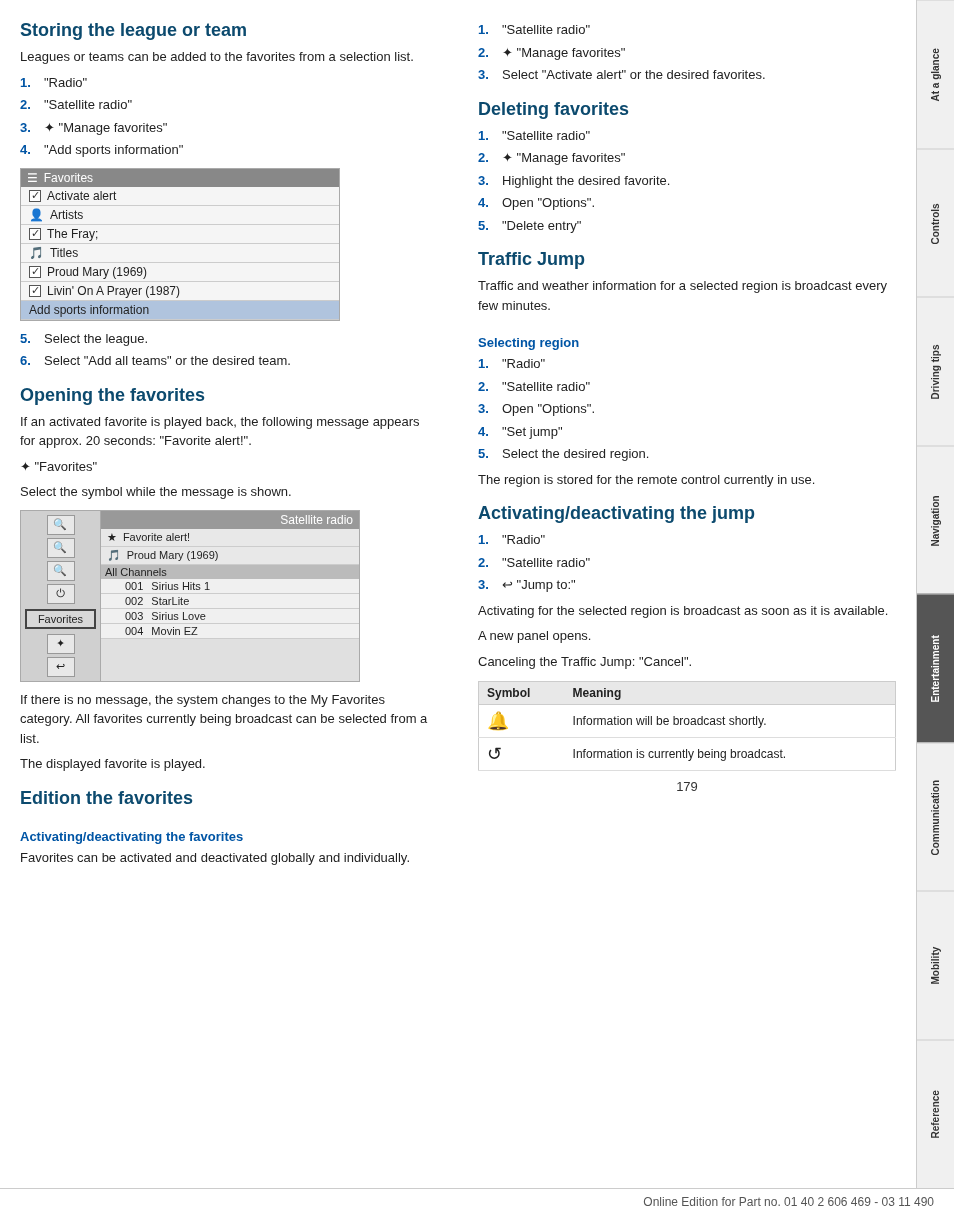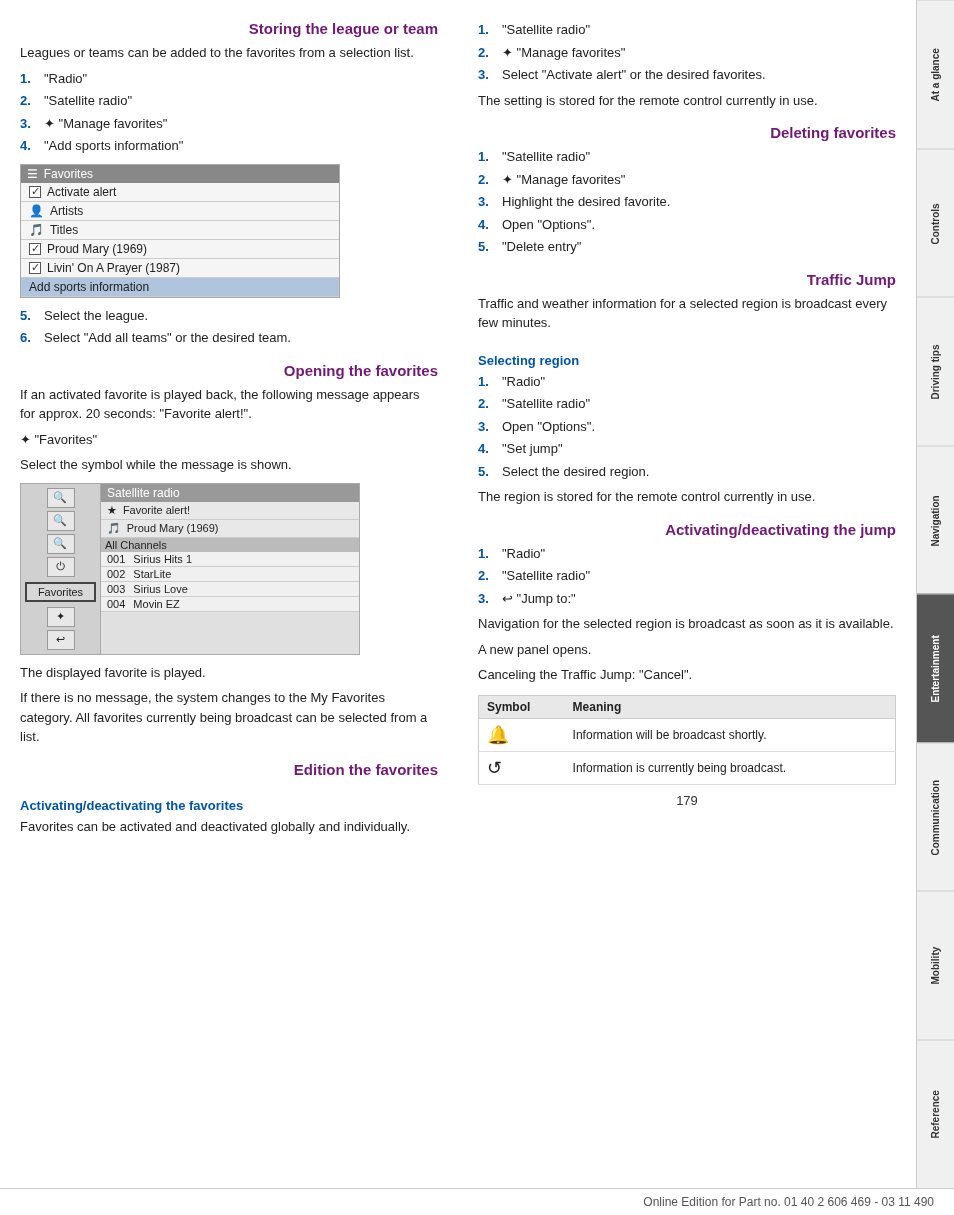--- a/index.html
+++ b/index.html
@@ -56,26 +56,25 @@
       text-align: center;
       line-height: 1.2;
     }
 
     .sidebar-tab.active {
       background: #555;
       color: #fff;
     }
 
     h2.section-title {
-      color: #701a75;
-      font-size: 15px;
+      color: #0c4a6e;
+      font-size: 18px;
       font-weight: bold;
       margin-bottom: 6px;
       margin-top: 14px;
-      text-align: right;
     }
 
     h2.section-title:first-child {
       margin-top: 0;
     }
 
     h3.sub-title {
       color: #0055a5;
       font-size: 13px;
       font-weight: bold;
@@ -196,34 +195,34 @@
 
     .ui-right-panel {
       flex: 1;
     }
 
     .ui-right-title {
       background: #999;
       color: #fff;
       padding: 2px 6px;
       font-size: 12px;
-      text-align: left;
+      text-align: right;
     }
 
     .ui-channel-section {
       background: #bbb;
       padding: 1px 4px;
       font-size: 11px;
       text-align: left;
     }
 
     .ui-channel-row {
       display: flex;
       align-items: center;
-      padding: 1px 6px;
+      padding: 1px 24px;
       font-size: 11px;
       gap: 8px;
       border-bottom: 1px solid #ccc;
       background: #f0f0f0;
     }
 
     .ui-alert-row {
       display: flex;
       align-items: center;
       padding: 2px 6px;
@@ -339,20 +338,24 @@
           </div>
           <div class="ui-row">
             <span class="ui-checkbox checked"></span>
             <span>Activate alert</span>
           </div>
           <div class="ui-row">
             <span>👤</span>
             <span>Artists</span>
           </div>
           <div class="ui-row">
+            <span class="ui-checkbox checked"></span>
+            <span>The Fray;</span>
+          </div>
+          <div class="ui-row">
             <span>🎵</span>
             <span>Titles</span>
           </div>
           <div class="ui-row">
             <span class="ui-checkbox checked"></span>
             <span>Proud Mary (1969)</span>
           </div>
           <div class="ui-row">
             <span class="ui-checkbox checked"></span>
             <span>Livin' On A Prayer (1987)</span>
@@ -415,22 +418,22 @@
               <span>003</span>
               <span>Sirius Love</span>
             </div>
             <div class="ui-channel-row">
               <span>004</span>
               <span>Movin EZ</span>
             </div>
           </div>
         </div>
 
+        <p class="footnote-text">If there is no message, the system changes to the My Favorites category. All favorites currently being broadcast can be selected from a list.</p>
         <p class="footnote-text">The displayed favorite is played.</p>
-        <p class="footnote-text">If there is no message, the system changes to the My Favorites category. All favorites currently being broadcast can be selected from a list.</p>
 
         <h2 class="section-title">Edition the favorites</h2>
         <h3 class="sub-title">Activating/deactivating the favorites</h3>
         <p class="body-text">Favorites can be activated and deactivated globally and individually.</p>
 
       </div>
 
       <div class="right-col">
 
         <ol class="step-list" style="margin-top:0;">
@@ -440,21 +443,20 @@
           </li>
           <li>
             <span class="step-num">2.</span>
             <span><span class="star-icon">✦</span> "Manage favorites"</span>
           </li>
           <li>
             <span class="step-num">3.</span>
             <span>Select "Activate alert" or the desired favorites.</span>
           </li>
         </ol>
-        <p class="body-text">The setting is stored for the remote control currently in use.</p>
 
         <h2 class="section-title">Deleting favorites</h2>
         <ol class="step-list">
           <li>
             <span class="step-num">1.</span>
             <span>"Satellite radio"</span>
           </li>
           <li>
             <span class="step-num">2.</span>
             <span><span class="star-icon">✦</span> "Manage favorites"</span>
@@ -509,21 +511,21 @@
           </li>
           <li>
             <span class="step-num">2.</span>
             <span>"Satellite radio"</span>
           </li>
           <li>
             <span class="step-num">3.</span>
             <span><span>↩</span> "Jump to:"</span>
           </li>
         </ol>
-        <p class="body-text">Navigation for the selected region is broadcast as soon as it is available.</p>
+        <p class="body-text">Activating for the selected region is broadcast as soon as it is available.</p>
         <p class="body-text">A new panel opens.</p>
         <p class="body-text">Canceling the Traffic Jump: "Cancel".</p>
 
         <table class="symbol-table">
           <thead>
             <tr>
               <th>Symbol</th>
               <th>Meaning</th>
             </tr>
           </thead>

